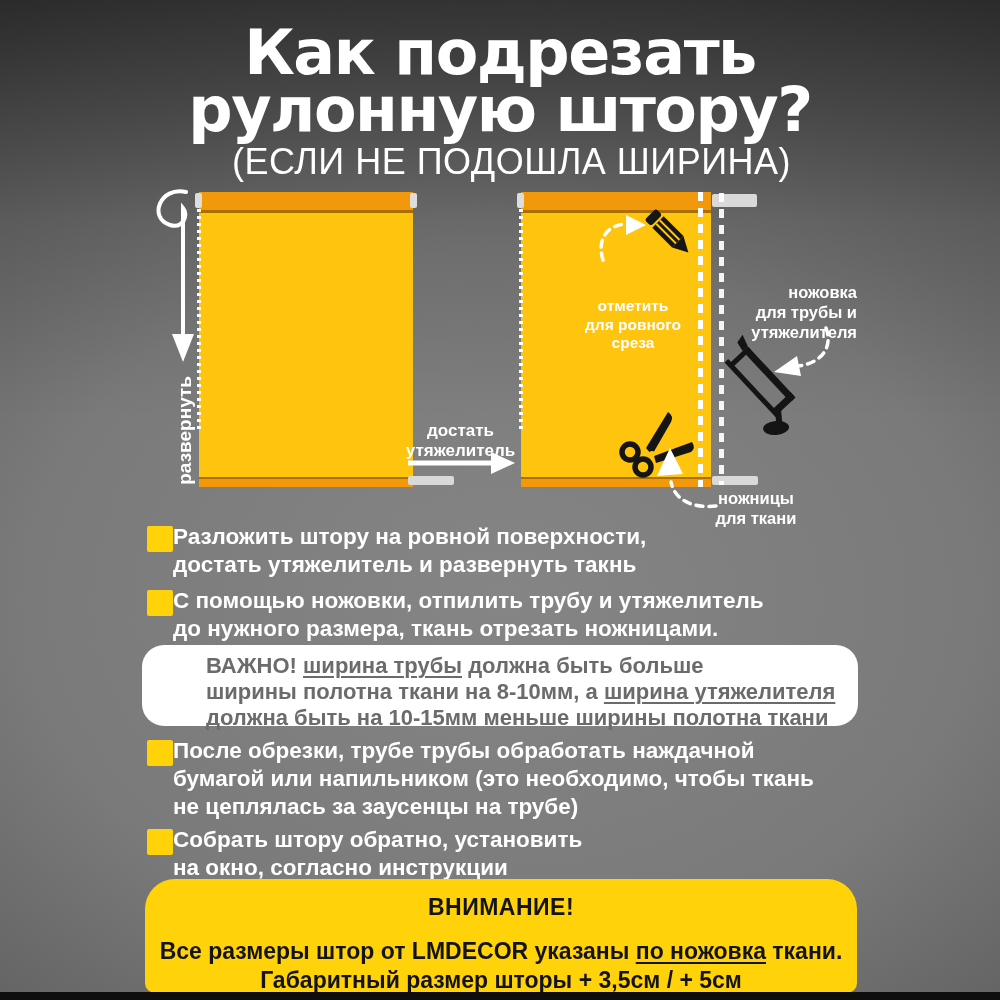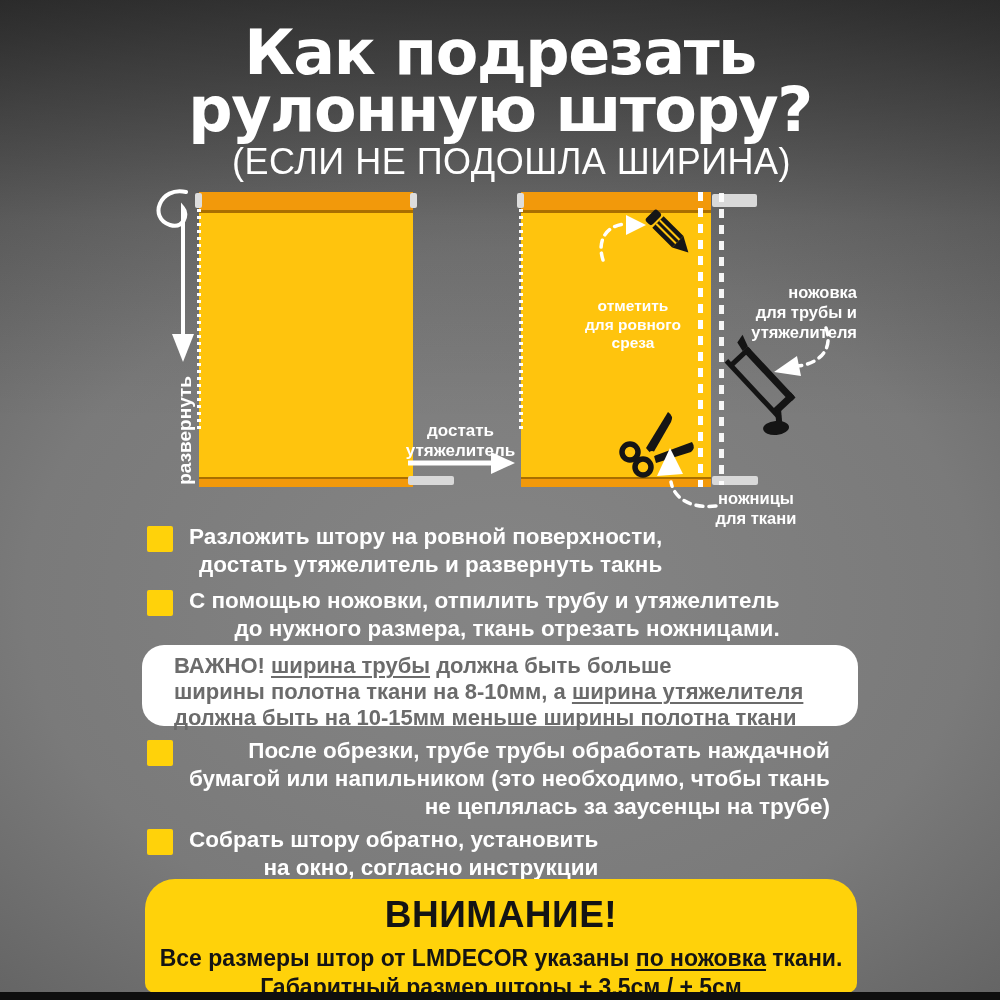--- a/index.html
+++ b/index.html
@@ -37,33 +37,33 @@
   
   .lbl{position:absolute;color:#fff;font-weight:bold;text-align:center;
        white-space:pre-line;line-height:1.2;}
   #lbl-razvernut{left:120px;top:419px;width:130px;font-size:19px;transform:rotate(-90deg);}
   #lbl-dostat{left:398px;top:421px;width:125px;font-size:17px;}
   #lbl-otmetit{left:577px;top:257px;width:112px;font-size:15.5px;margin-top:40px;}
   #lbl-nozhovka{left:725px;top:283px;width:132px;font-size:16.5px;text-align:right;}
   #lbl-nozhnitsy{left:700px;top:489px;width:112px;font-size:16.5px;}
   .ov{position:absolute;}
   
-  .step{position:absolute;left:147px;display:flex;gap:16px;width:740px;text-align:right;}
+  .step{position:absolute;left:147px;display:flex;gap:0;width:740px;}
   .sq{width:26px;height:26px;background:#FFD20A;flex:none;margin-top:3px;border-radius:2px;}
   .step-text{color:#fff;font-size:22.5px;font-weight:bold;line-height:28px;white-space:pre-line;}
   #step1{top:523px}#step2{top:587px}#step3{top:737px}#step4{top:826px}
   
   #important{position:absolute;left:142px;top:645px;width:716px;height:81px;background:#fff;
-    border-radius:22px;box-sizing:border-box;padding:8px 10px 0 32px;color:#6b6b6b;
+    border-radius:22px;box-sizing:border-box;padding:8px 10px 0 64px;color:#6b6b6b;
     font-size:22px;font-weight:bold;line-height:26px;white-space:pre-line;}
   .u{text-decoration:underline;text-decoration-thickness:2px;text-underline-offset:3px;}
   
   #attention{position:absolute;left:145px;top:879px;width:712px;height:114px;background:#FFD20A;
     border-radius:30px 30px 10px 10px;text-align:center;color:#141414;box-sizing:border-box;padding-top:15px;}
-  #attention .att-h{font-size:37px;font-weight:bold;letter-spacing:.5px;margin:0 0 8px;}
+  #attention .att-h{font-size:23px;font-weight:bold;letter-spacing:.5px;margin:0 0 16px;}
   .att-line{font-size:23px;font-weight:bold;line-height:29px;}
   #bottom-strip{position:absolute;left:0;top:992px;width:1000px;height:8px;background:#0e0e0e;}
 </style>
 </head>
 <body>
 
 <div class="stage">
 
   <div class="title">
     <div class="t1">Как подрезать</div>

